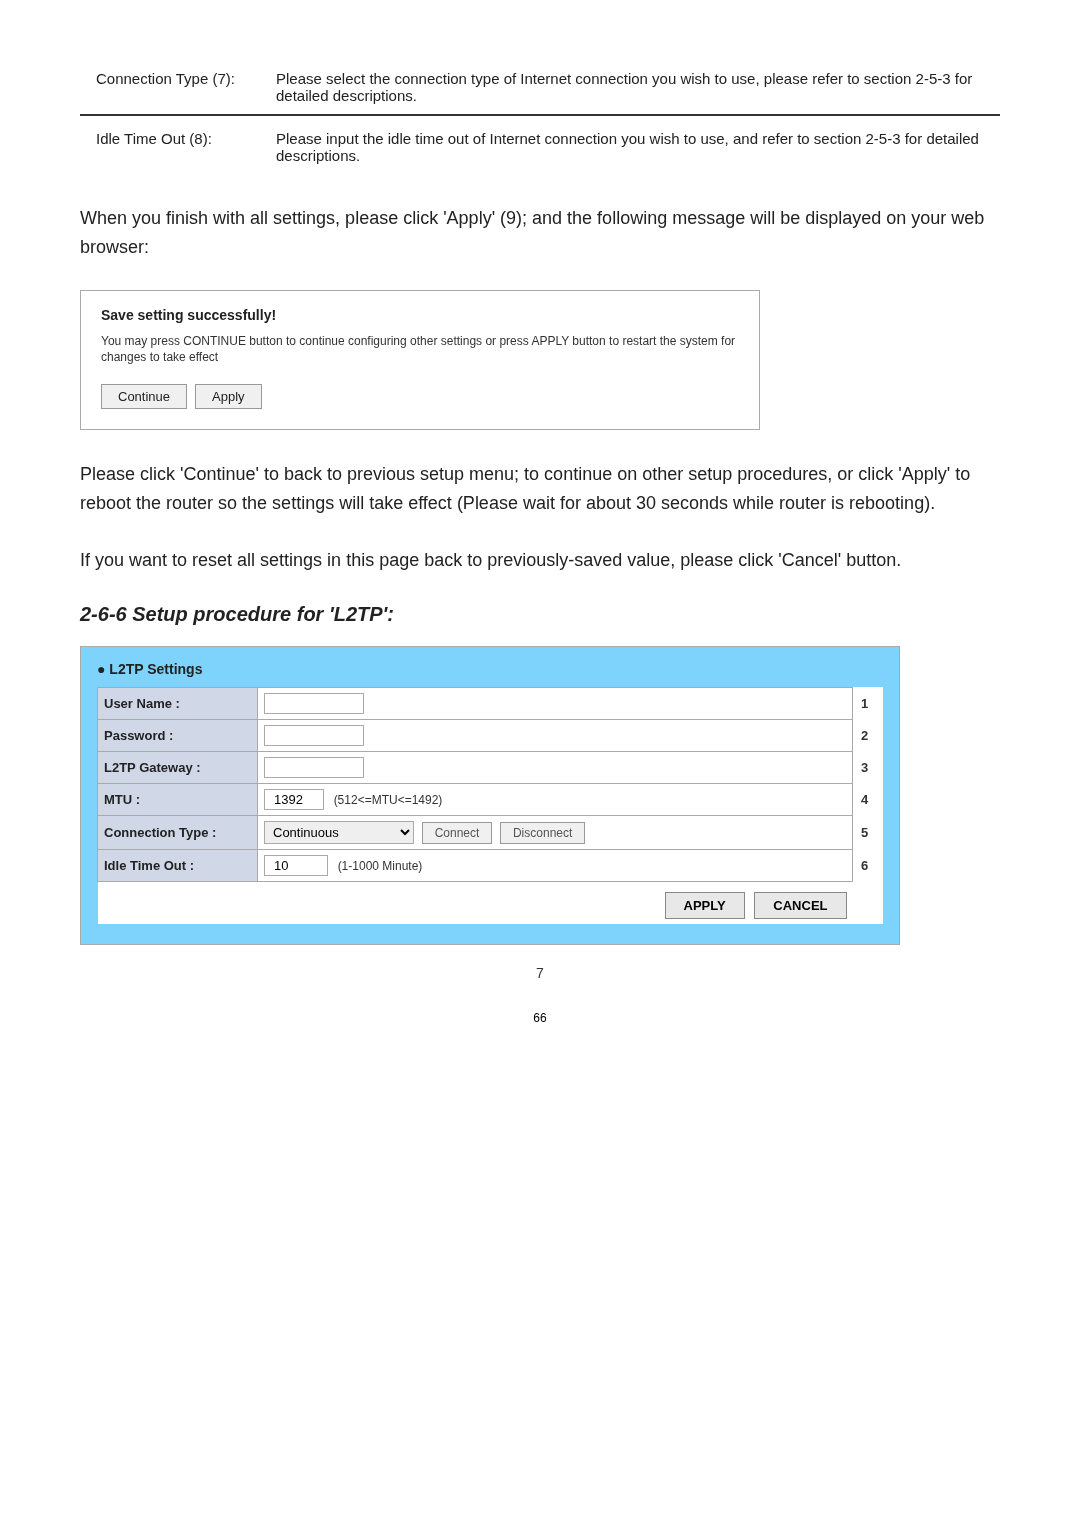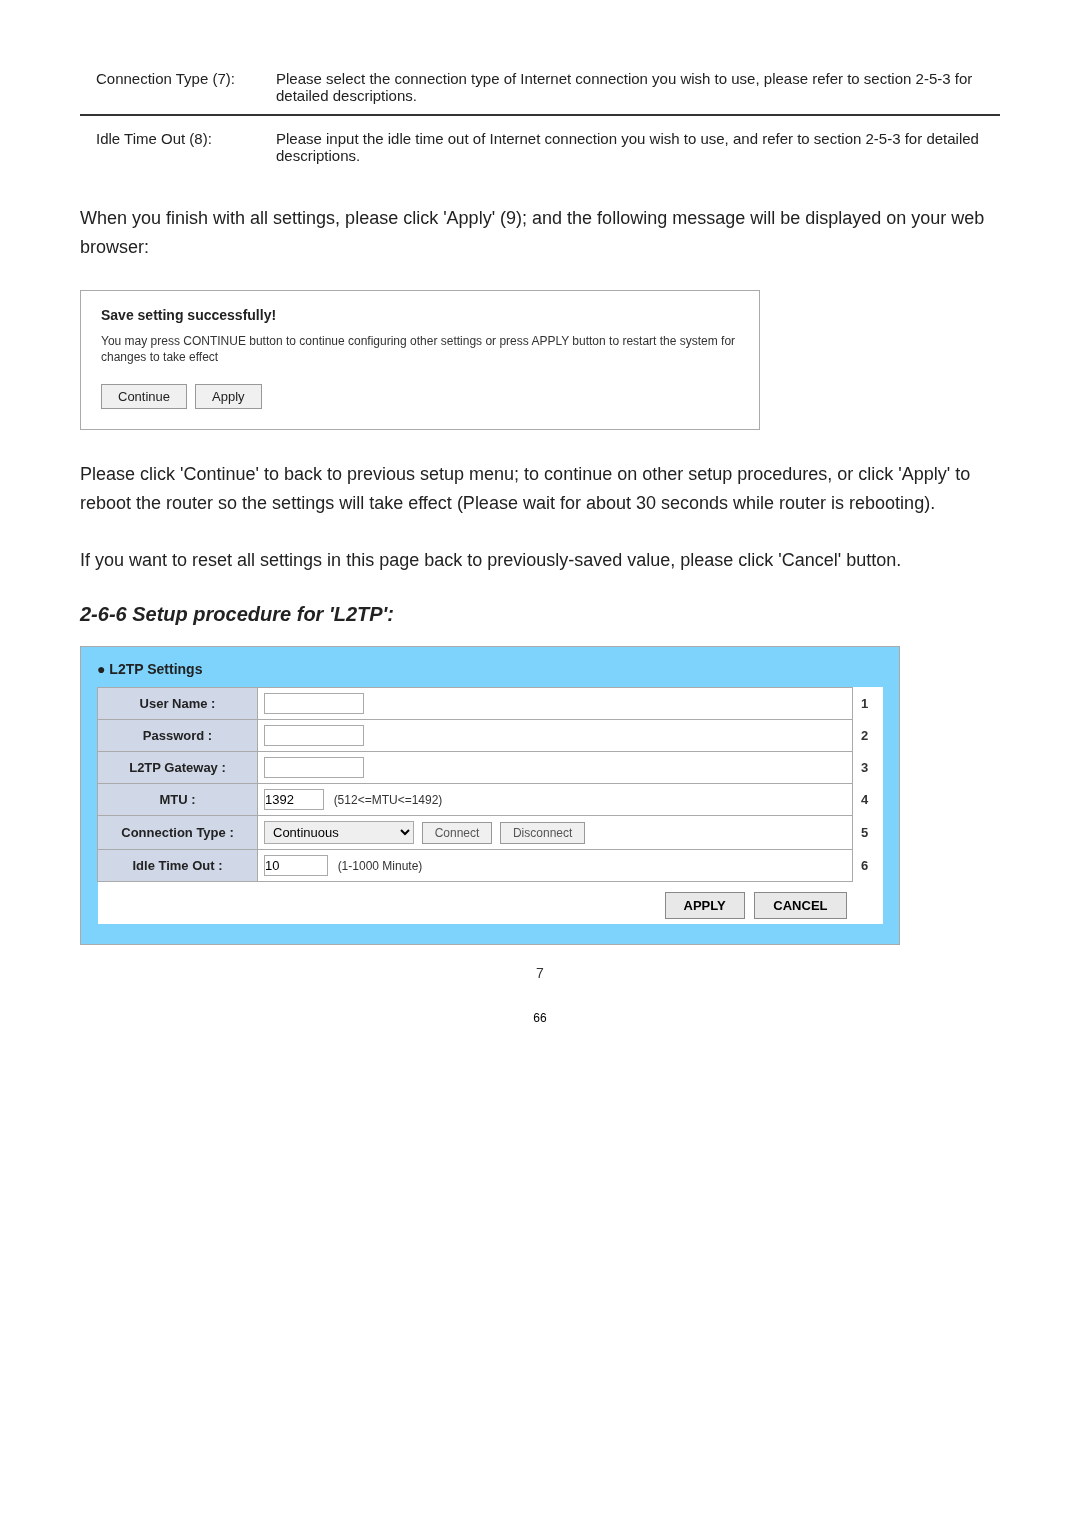--- a/index.html
+++ b/index.html
@@ -98,35 +98,35 @@
     .l2tp-table {
       width: 100%;
       border-collapse: collapse;
     }
     .l2tp-table tr td {
       padding: 5px 6px;
       font-size: 13px;
       vertical-align: middle;
     }
     .l2tp-table tr td:first-child {
-      text-align: center;
+      text-align: left;
       font-weight: bold;
       width: 160px;
       padding-right: 6px;
       background: #d0d8e8;
       border: 1px solid #aaa;
     }
     .l2tp-table tr td:not(:first-child) {
       background: #fff;
       border: 1px solid #aaa;
     }
     .l2tp-table input[type="text"] {
       width: 100px;
       border: 1px solid #aaa;
-      padding: 2px 0;
+      padding: 2px 9px;
       font-size: 13px;
     }
     .l2tp-table select {
       font-size: 13px;
       padding: 2px 4px;
       border: 1px solid #aaa;
     }
     .l2tp-table .mtu-hint {
       color: #333;
       font-size: 12px;

